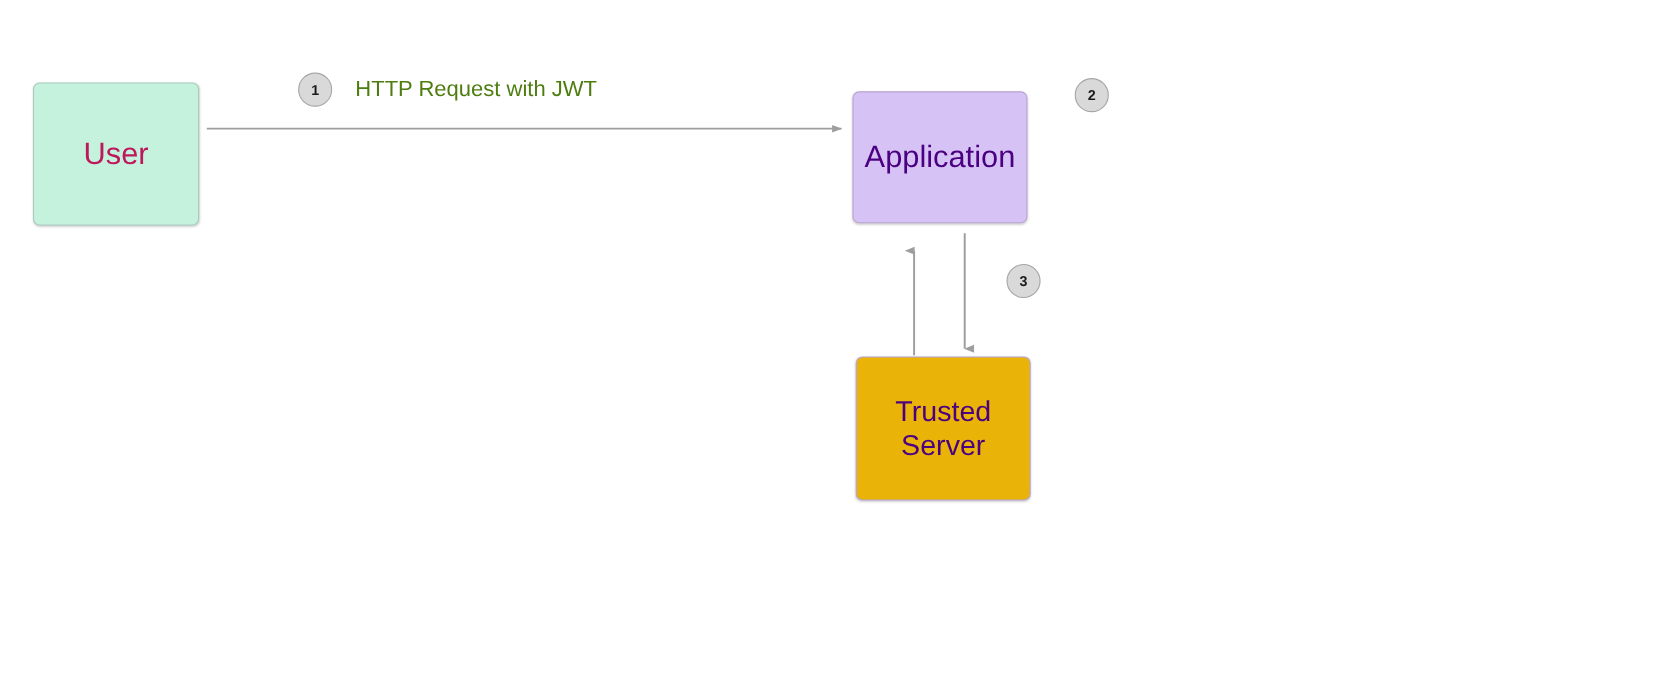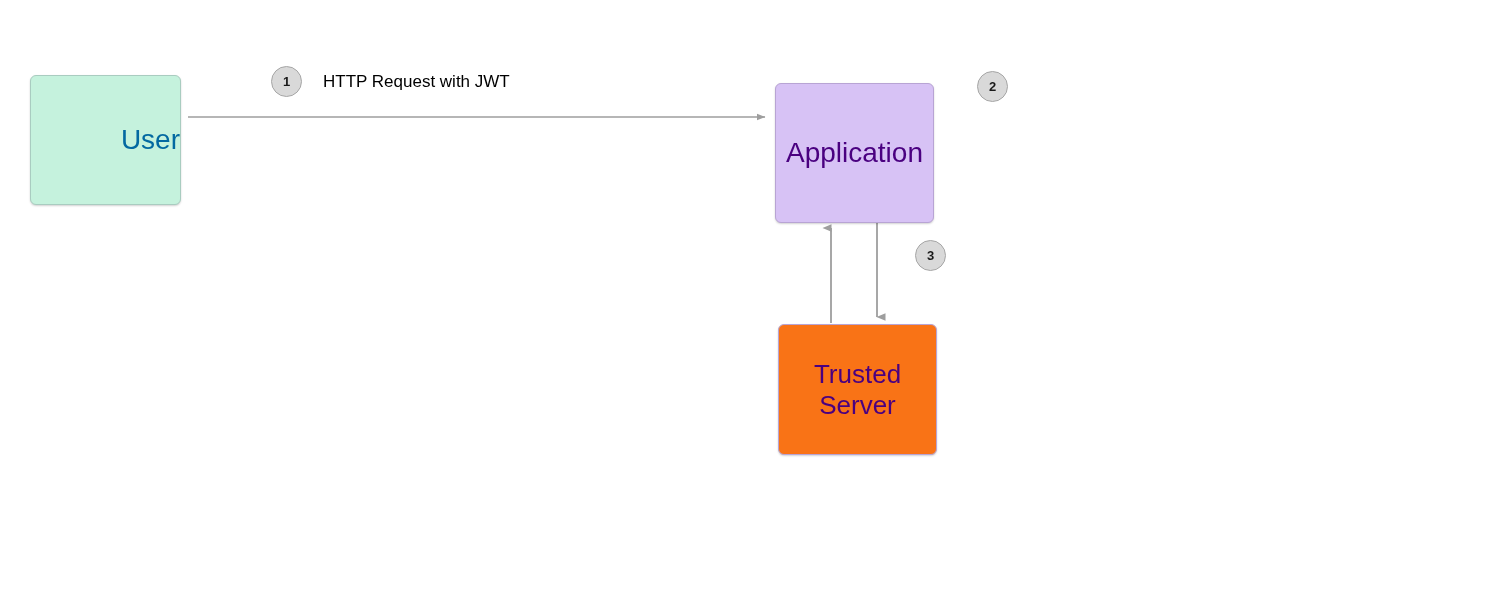--- a/index.html
+++ b/index.html
@@ -34,42 +34,41 @@
     box-shadow: 0 1px 2px rgba(0,0,0,0.18);
   }
 
   .node-user {
     left: 30px;
     top: 75px;
     width: 151px;
     height: 130px;
     background: #c5f2dd;
     border: 1px solid #a9ccc0;
-    color: #0369a1;
+    color: #be185d;
     font-size: 28px;
-    justify-content: flex-end;
   }
 
   .node-application {
     left: 775px;
     top: 83px;
     width: 159px;
-    height: 140px;
+    height: 120px;
     background: #d7c2f5;
     border: 1px solid #b8a4d4;
     color: #4a0080;
     font-size: 28px;
   }
 
   .node-trusted-server {
     left: 778px;
     top: 324px;
     width: 159px;
     height: 131px;
-    background: #f97316;
+    background: #eab308;
     border: 1px solid #b8a4d4;
     color: #4a0080;
     font-size: 26px;
   }
   .node-trusted-server .node-label { white-space: pre-line; }
 
   
   .arrows {
     position: absolute;
     left: 0;
@@ -94,22 +93,22 @@
     color: #1a1a1a;
     font-size: 13px;
     font-weight: bold;
     display: flex;
     align-items: center;
     justify-content: center;
     flex: 0 0 auto;
   }
   .step-text {
     margin-left: 21px;
-    color: #000000;
-    font-size: 17px;
+    color: #4d7c0f;
+    font-size: 20px;
     white-space: nowrap;
   }
 
   .step-1 { left: 271px; top: 66px; }
   .step-2 { left: 977px; top: 71px; }
   .step-3 { left: 915px; top: 240px; }
 </style>
 </head>
 <body>
 

